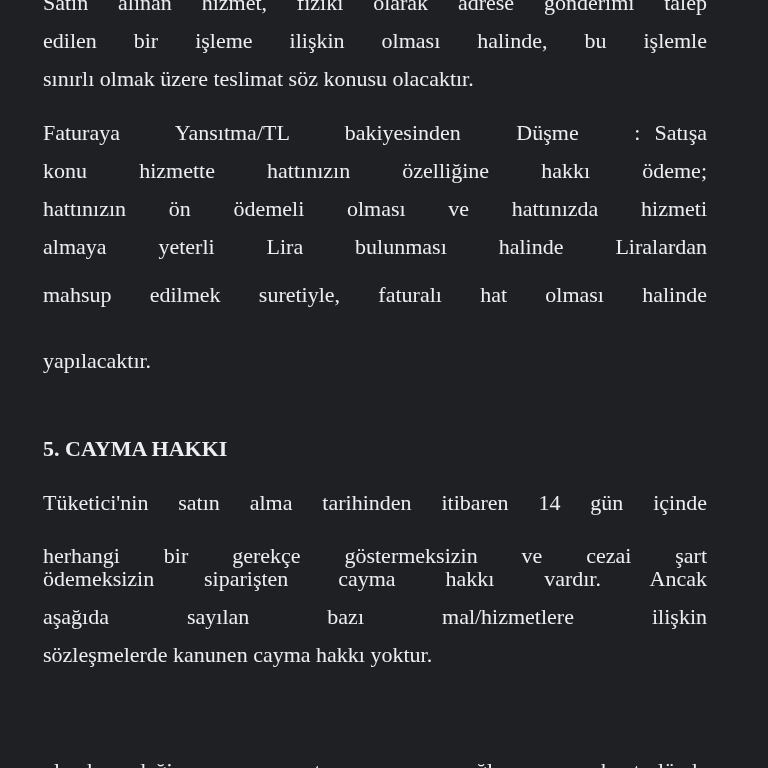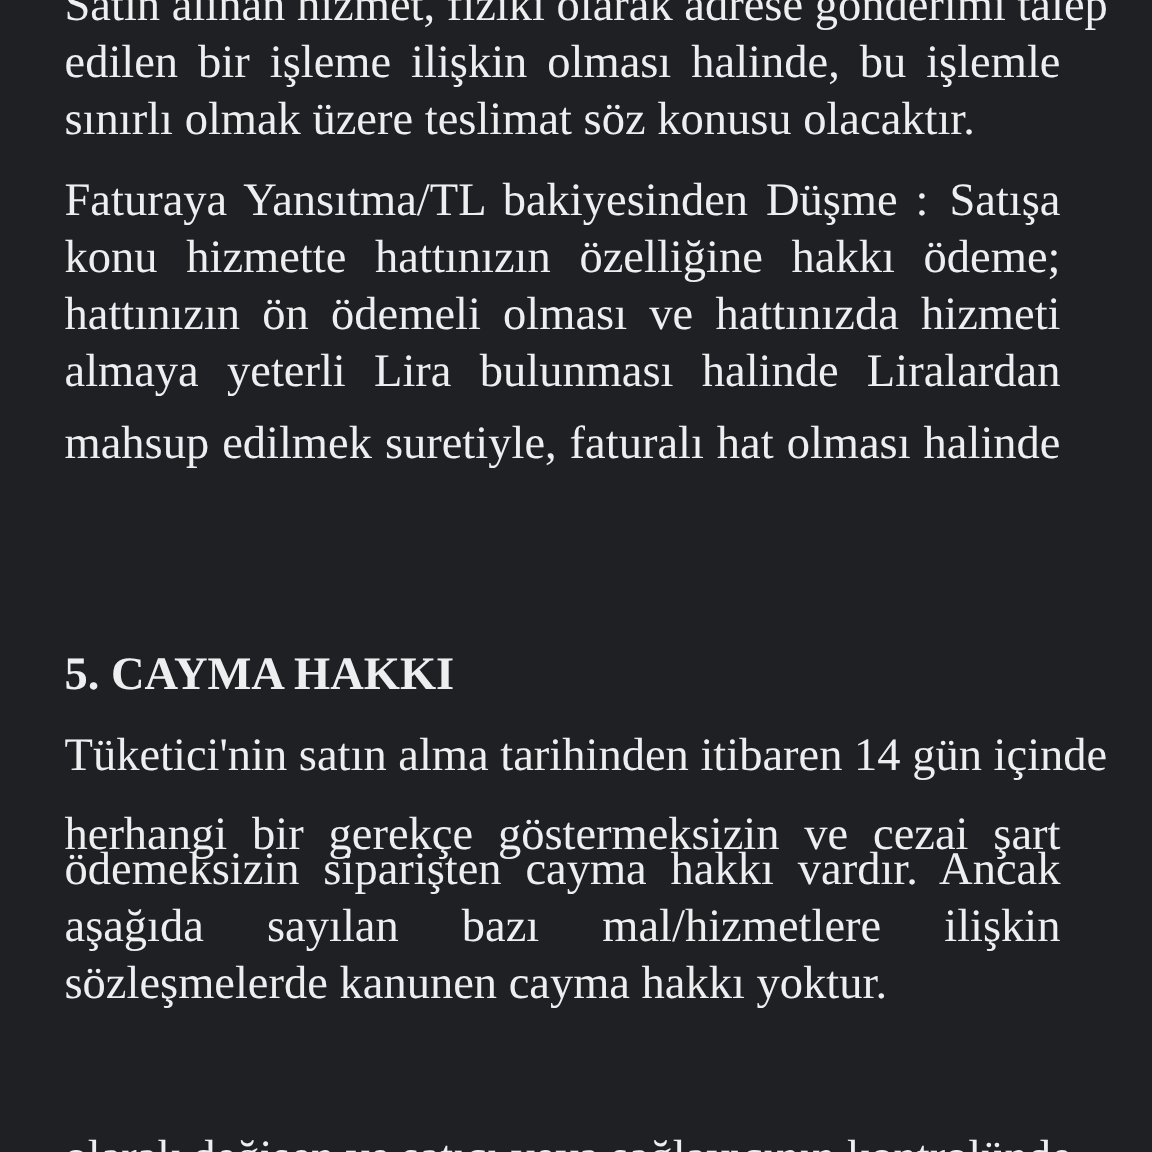--- a/index.html
+++ b/index.html
@@ -10,21 +10,21 @@
       height: 768px;
       overflow: hidden;
     }
     .page {
       position: relative;
       width: 768px;
       height: 768px;
       background: #1f2023;
       color: #eceef0;
       font-family: "Liberation Serif", "DejaVu Serif", serif;
-      font-size: 31px;
+      font-size: 22px;
     }
     .line {
       position: absolute;
       left: 43px;
       width: 664px;
       height: 38px;
       line-height: 38px;
       white-space: nowrap;
       text-align: justify;
       text-align-last: justify;
@@ -60,20 +60,21 @@
   <div class="line" style="top:22px;">edilen bir işleme ilişkin olması halinde, bu işlemle</div>
   <div class="line last" style="top:60px;">sınırlı olmak üzere teslimat söz konusu olacaktır.</div>
 
   <div class="line" style="top:114px;">
     <span class="bold">Faturaya Yansıtma/TL bakiyesinden Düşme :</span><span class="sep"></span><span>Satışa</span>
   </div>
   <div class="line" style="top:152px;">konu hizmette hattınızın özelliğine hakkı ödeme;</div>
   <div class="line" style="top:190px;">hattınızın ön ödemeli olması ve hattınızda hizmeti</div>
   <div class="line" style="top:228px;">almaya yeterli Lira bulunması halinde Liralardan</div>
   <div class="line" style="top:276px;">mahsup edilmek suretiyle, faturalı hat olması halinde</div>
+  <div class="line last" style="top:342px;">yapılacaktır.</div>
 
   <div class="heading" style="top:430px;">5. CAYMA HAKKI</div>
 
   <div class="line" style="top:484px;">Tüketici'nin satın alma tarihinden itibaren 14 gün içinde</div>
   <div class="line" style="top:537px;">herhangi bir gerekçe göstermeksizin ve cezai şart</div>
   <div class="line" style="top:560px;">ödemeksizin siparişten cayma hakkı vardır. Ancak</div>
   <div class="line" style="top:598px;">aşağıda sayılan bazı mal/hizmetlere ilişkin</div>
   <div class="line last" style="top:636px;">sözleşmelerde kanunen cayma hakkı yoktur.</div>
 
   <div class="line" style="top:752px;">olarak değişen ve satıcı veya sağlayıcının kontrolünde</div>

